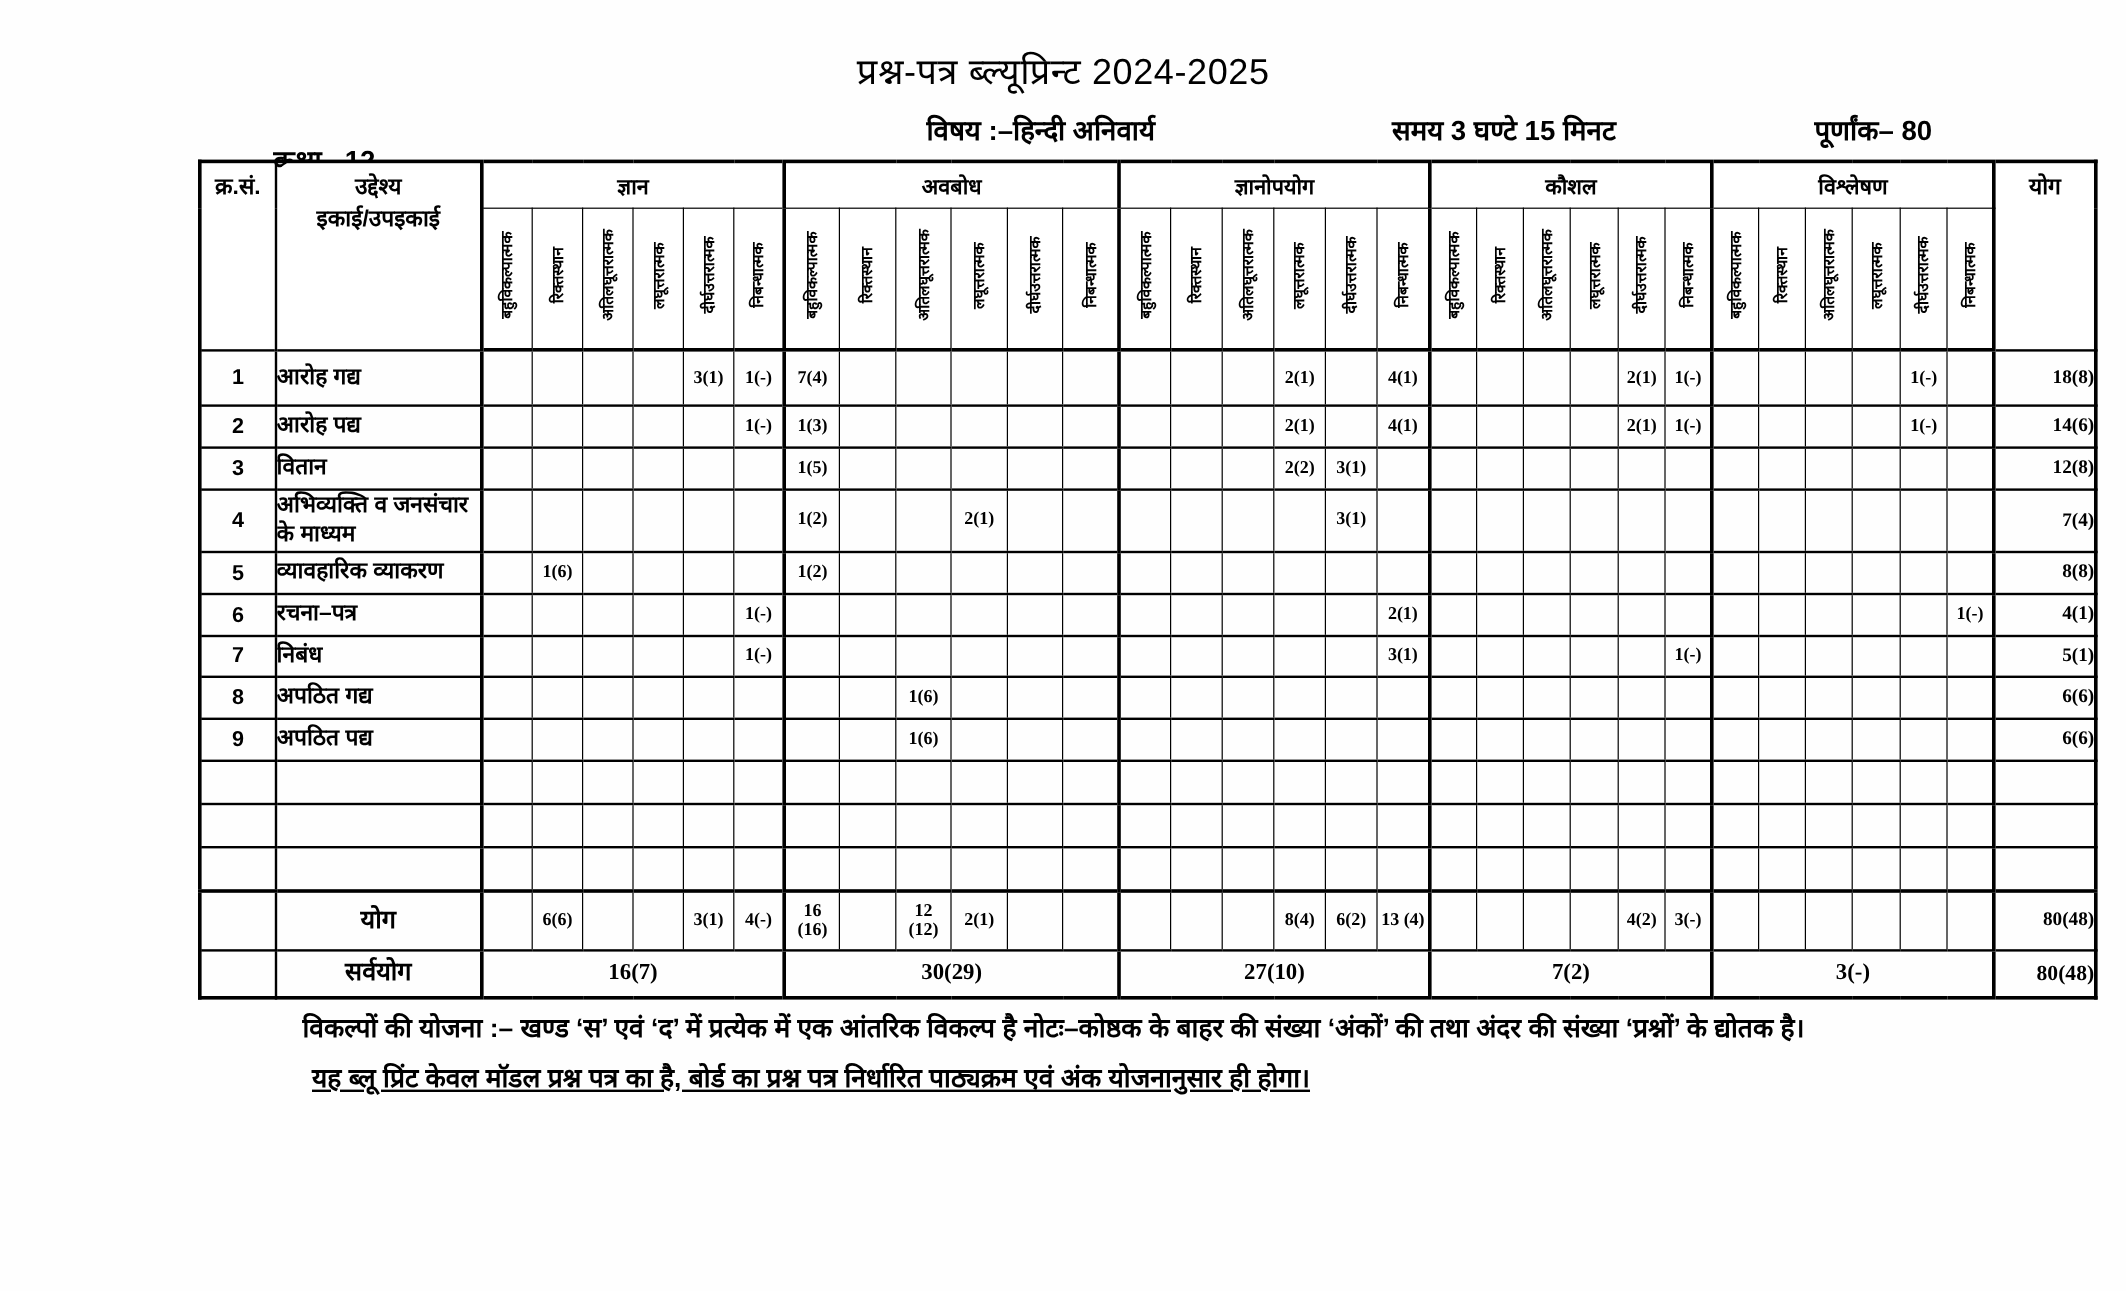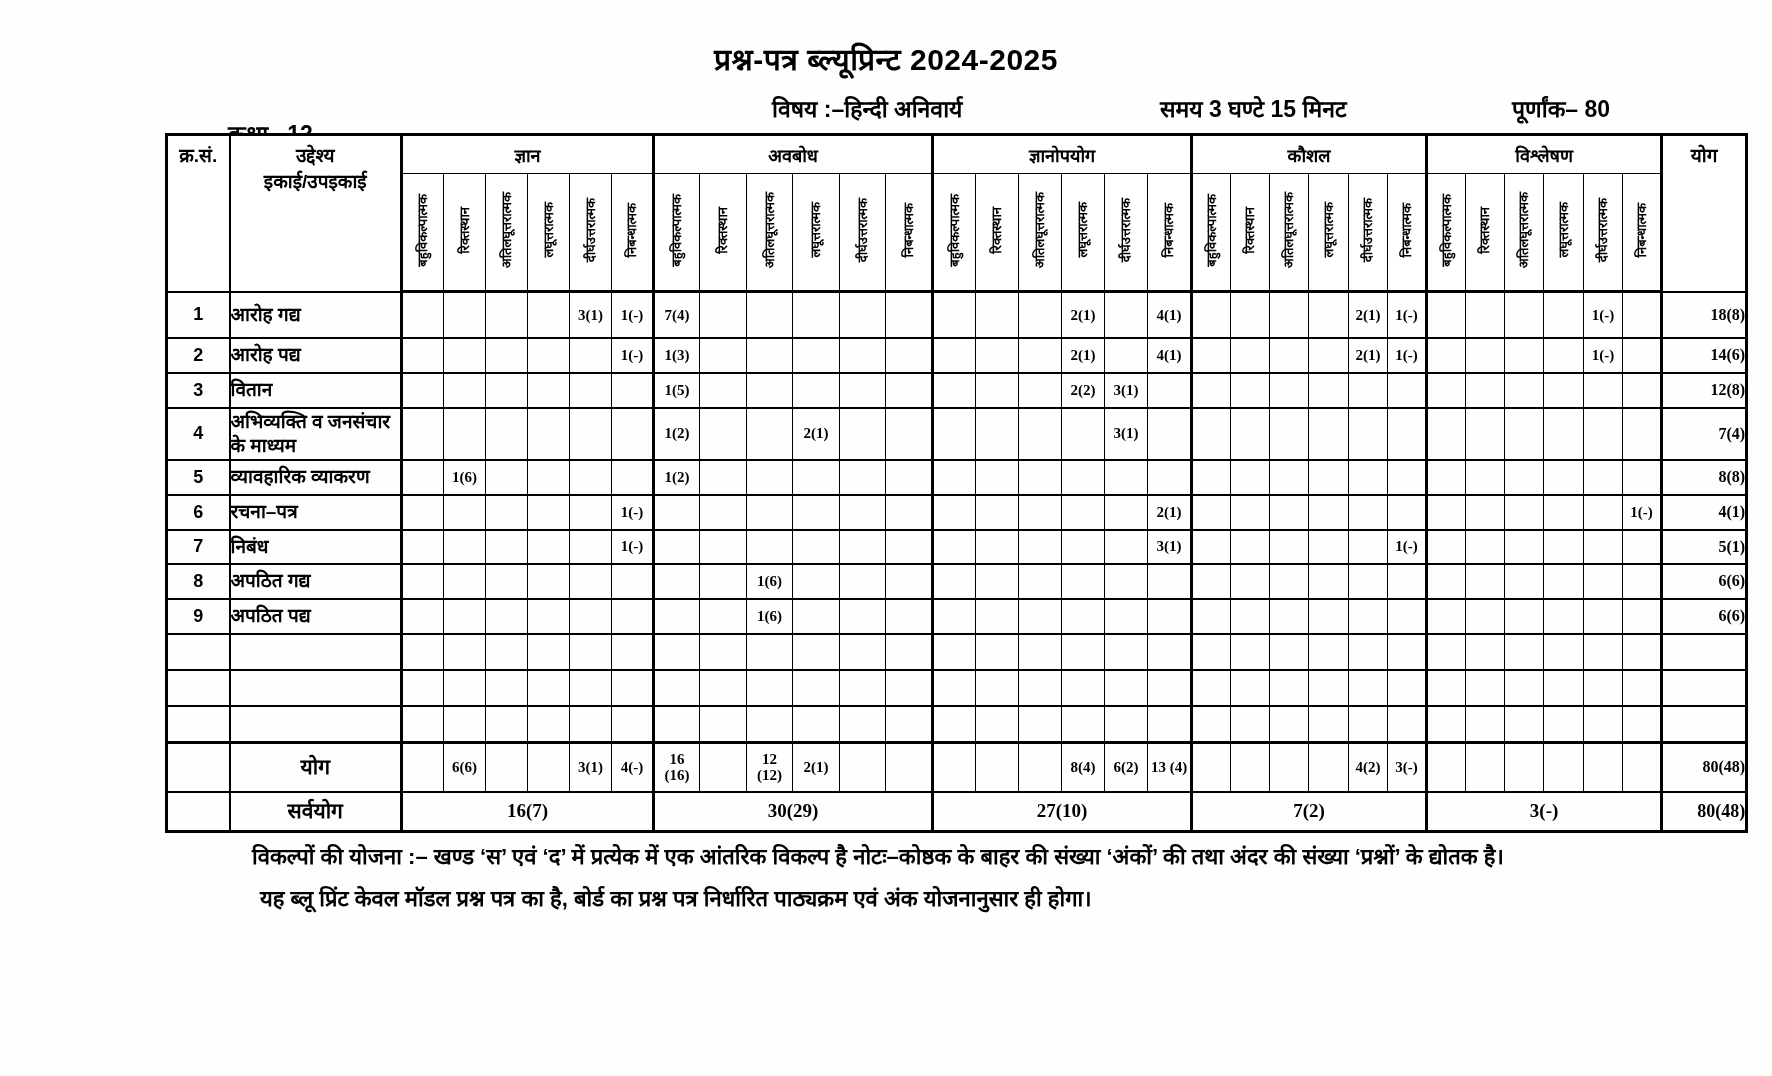--- a/index.html
+++ b/index.html
@@ -3,21 +3,21 @@
 <meta charset="utf-8">
 <style>
   html,body{margin:0;padding:0;}
   body{
     width:1772px;height:1076px;position:relative;background:#fefefe;color:#000;
     font-family:"Liberation Sans", sans-serif;
     -webkit-font-smoothing:antialiased;
   }
   .page-title{
     position:absolute;top:38px;left:0;width:1772px;text-align:center;
-    font-size:30px;font-weight:bold;letter-spacing:0.5px;
+    font-size:30px;font-weight:normal;letter-spacing:0.5px;
   }
   .info-row span{position:absolute;top:92px;font-size:23px;font-weight:bold;white-space:nowrap;}
   .info-class{left:228px;margin-top:25px;}
   .info-subject{left:772px;}
   .info-time{left:1160px;}
   .info-marks{left:1512px;}
 
   table.bp{
     position:absolute;left:165px;top:133px;width:1580px;
     border-collapse:collapse;table-layout:fixed;
@@ -29,39 +29,39 @@
   }
   
   .bp tbody td{border-top-width:2px;border-bottom-width:2px;}
   .bp .gs{border-left:3px solid #000;}       
   .bp .yc{border-left:3px solid #000;}       
   .bp .snoc{border-right:2px solid #000;}
   .bp .unitc{border-right:3px solid #000;text-align:center;}
   .bp thead th{background:#fff;}
   .bp th.grp{font-size:18px;border-bottom:1px solid #000;}
   .bp th.qt{border-bottom:3px solid #000;vertical-align:middle;}
-  .bp th.corner{font-size:19px;vertical-align:top;padding-top:6px;}
+  .bp th.corner{font-size:19px;vertical-align:top;padding-top:6px;border-radius:15px;}
   .rot{
     display:inline-block;writing-mode:vertical-rl;transform:rotate(180deg);
     white-space:nowrap;font-size:13px;font-weight:bold;max-height:112px;line-height:1.05;
   }
   .bp td.sno{font-size:18px;}
   .bp td.unit{text-align:left;font-size:19px;line-height:1.25;}
   .bp td.val{font-family:"Liberation Serif", serif;font-size:15px;white-space:pre-line;line-height:1.1;}
   .bp td.tot{font-family:"Liberation Serif", serif;font-size:16px;text-align:right;}
   .bp tr.total-row td{border-top:3px solid #000;}
   .bp tr.total-row td.unit{text-align:center;padding-left:0;font-size:21px;}
   .bp tr.grand-row td{border-top:2px solid #000;}
   .bp tr.grand-row td.unit{text-align:center;padding-left:0;font-size:21px;}
   .bp tr.grand-row td.gt{font-family:"Liberation Serif", serif;font-size:19px;}
   .bp tr.grand-row td.tot{font-size:18px;}
 
   .footer-line{position:absolute;font-size:22px;font-weight:bold;white-space:nowrap;}
   .footer-1{left:252px;top:840px;}
-  .footer-2{left:260px;top:882px;}
+  .footer-2{left:260px;top:882px;text-decoration:underline;}
 </style>
 </head>
 <body>
 
 <div class="page-title">प्रश्न-पत्र ब्ल्यूप्रिन्ट 2024-2025</div>
 
 <div class="info-row">
   <span class="info-class">कक्षा –12</span>
   <span class="info-subject">विषय :–हिन्दी अनिवार्य</span>
   <span class="info-time">समय 3 घण्टे 15 मिनट</span>

